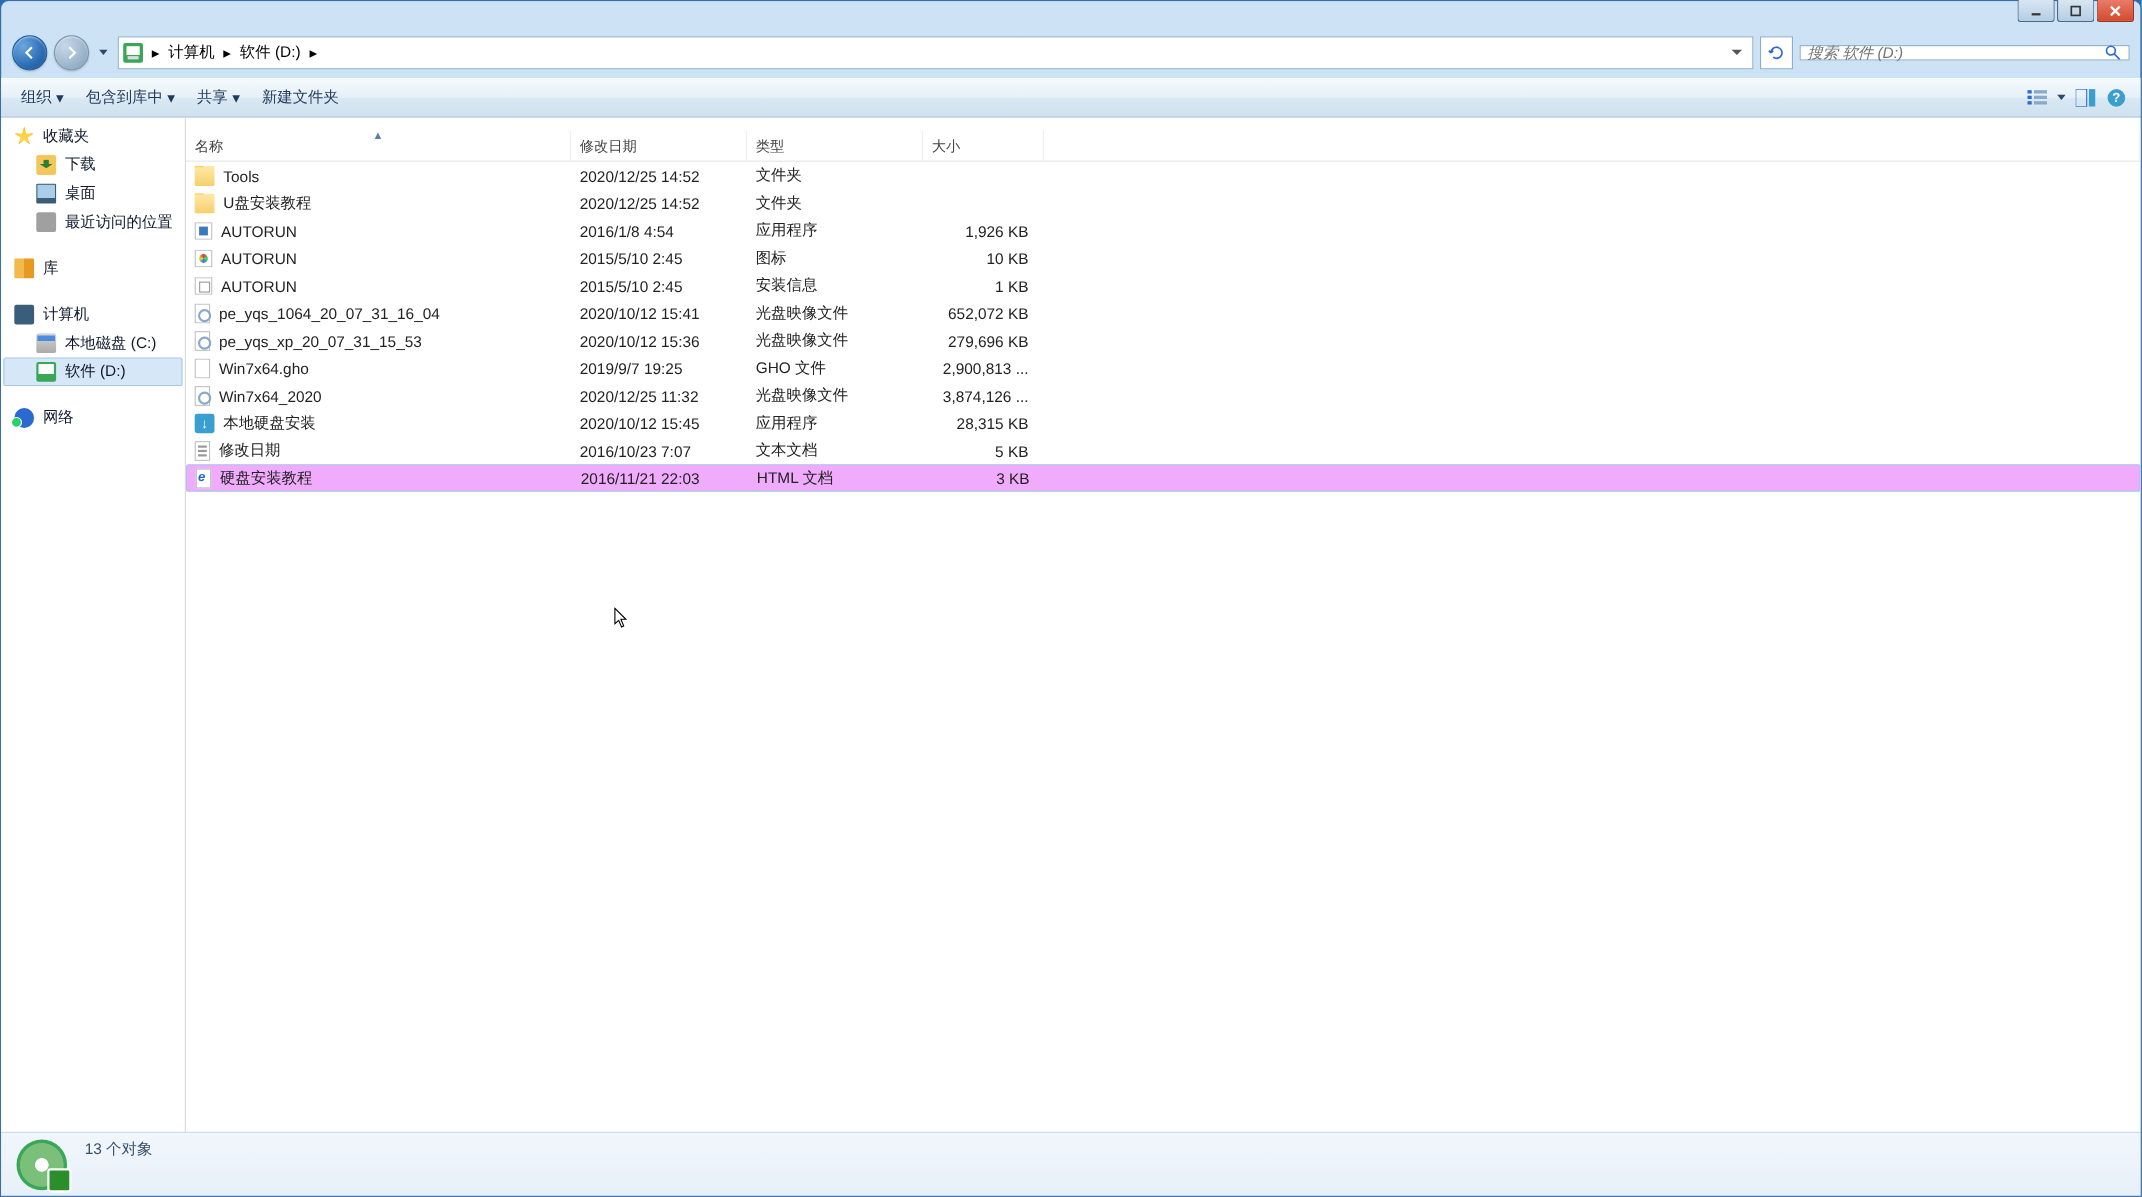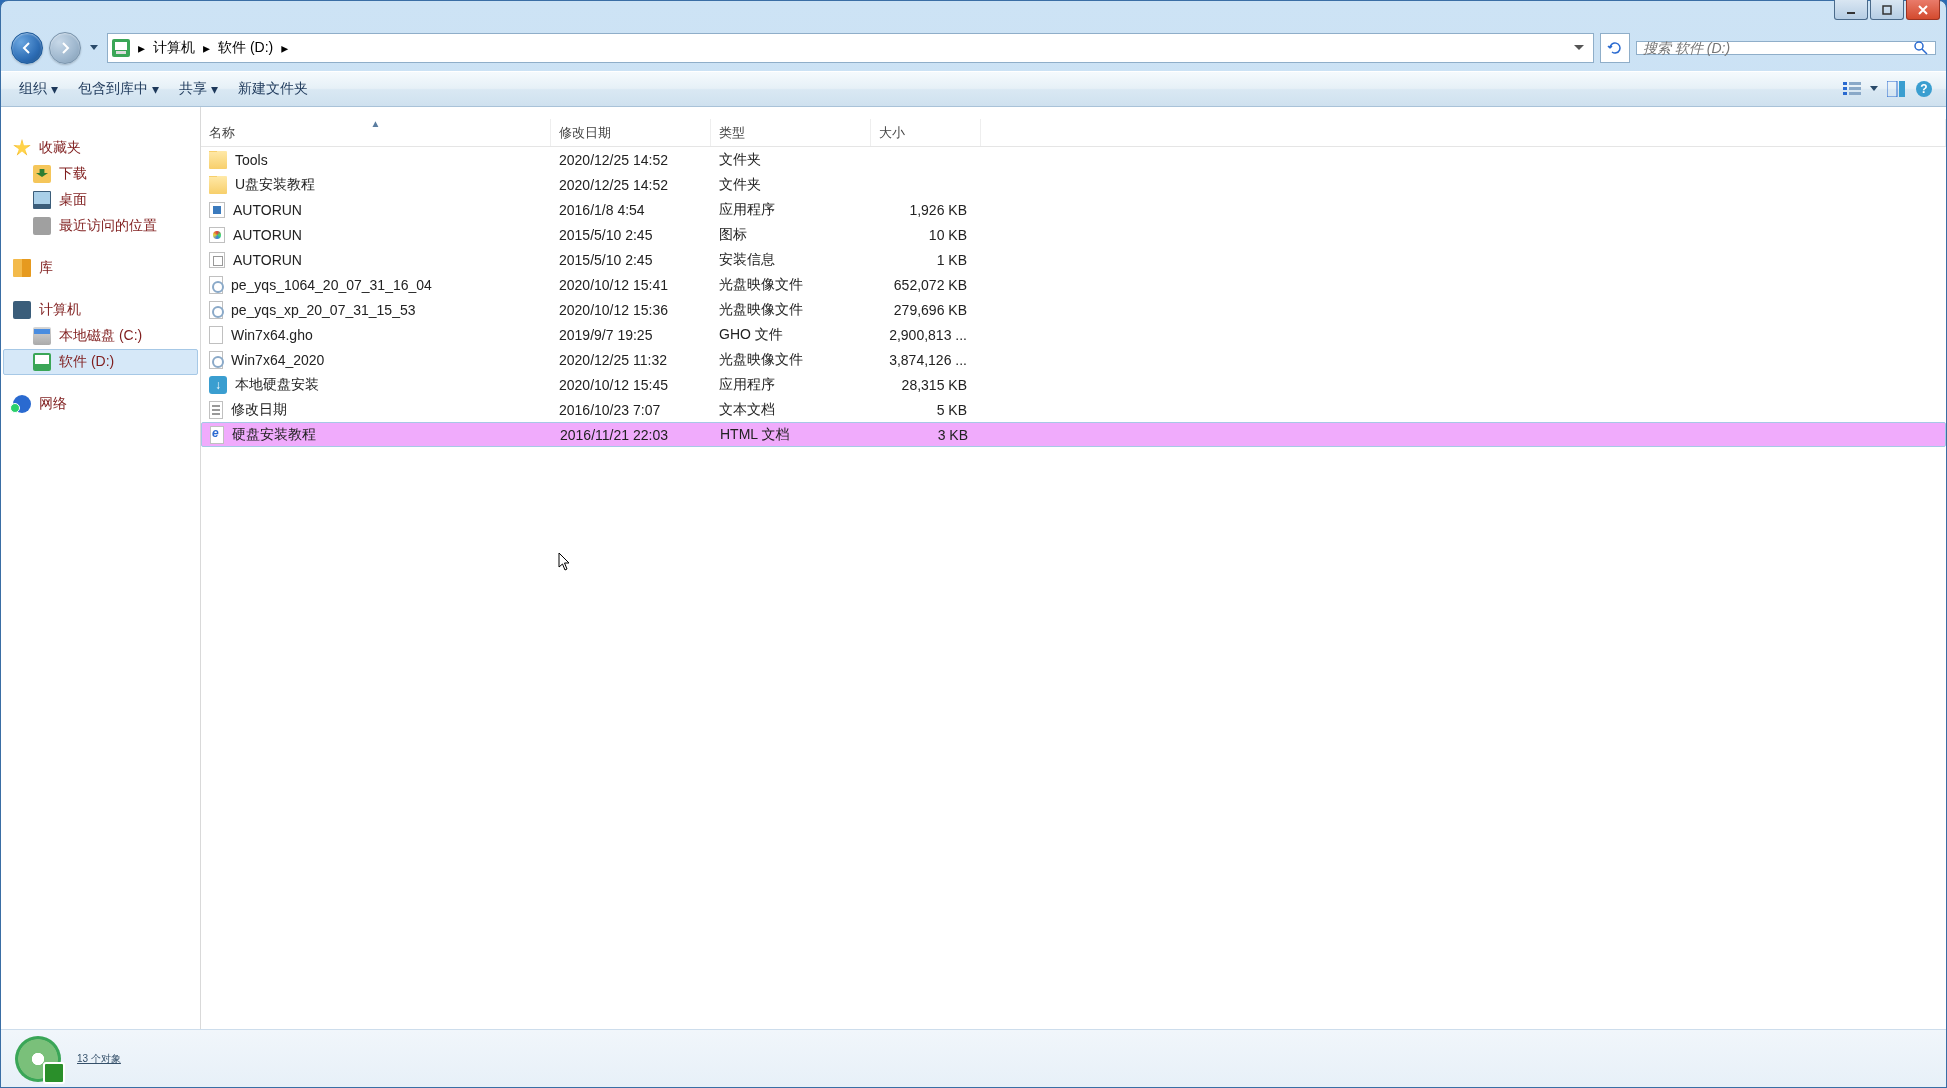--- a/index.html
+++ b/index.html
@@ -67,22 +67,22 @@
   border-top:1px solid #fff; border-bottom:1px solid #a9c2d8;
   display:flex; align-items:center; padding:0 8px; font-size:14px; color:#1e395b;
 }
 .tool-item { padding: 3px 10px; display:flex; align-items:center; gap:4px; cursor:default; }
 .tool-spacer { flex:1; }
 .icon-btn { width:28px; height:26px; display:flex; align-items:center; justify-content:center; }
 
 
 .workarea { flex:1; display:flex; background:#fff; overflow:hidden; }
 .navpane {
-  width: 200px; border-right:1px solid #d9d9d9; padding:28px 2px; overflow:auto;
-  font-size:14px; color:#7f1d1d;
+  width: 168px; border-right:1px solid #d9d9d9; padding:4px 2px; overflow:auto;
+  font-size:14px; color:#0f172a;
 }
 .nav-group { margin-bottom:16px; }
 .nav-head, .nav-item { display:flex; align-items:center; gap:8px; padding:3px 6px 3px 14px; height:26px; cursor:default; }
 .nav-head { font-weight:400; padding-left:10px; }
 .nav-item { padding-left:30px; }
 .nav-item.selected { background:#d6e8f8; border:1px solid #a6c8e6; border-radius:2px; padding-left:29px; }
 
 .nico { width:18px; height:18px; flex:none; display:inline-block; position:relative; }
 .ico-star { background: radial-gradient(circle,#ffd24a 40%,#e8a400 70%); clip-path: polygon(50% 0,61% 35%,98% 35%,68% 57%,79% 91%,50% 70%,21% 91%,32% 57%,2% 35%,39% 35%); }
 .ico-down { background:#f5c65a; border-radius:2px; }
@@ -139,22 +139,22 @@
 .f-txt { width:14px;height:18px;background:#fff;border:1px solid #c0c0c0; }
 .f-txt:after{content:"";position:absolute;left:2px;top:3px;right:2px;height:2px;background:#999;box-shadow:0 4px #999,0 8px #999;}
 .f-html { width:14px;height:18px;background:#fff;border:1px solid #c0c0c0; }
 .f-html:after{content:"e";position:absolute;left:1px;top:-1px;font-size:12px;color:#2a6ad0;font-style:italic;font-weight:bold;}
 .f-app { width:18px;height:18px;background:#3a9ed0;border-radius:3px; display:flex;align-items:center;justify-content:center;}
 .f-app:after{content:"↓";color:#fff;font-size:12px;font-weight:bold;}
 
 
 .details {
   height:58px; background:linear-gradient(#f1f6fb,#e7f0f8);
-  border-top:1px solid #cdddec; display:flex; align-items:center;
-  padding:6px 14px; gap:16px; font-size:10px; color:#35506a;text-decoration:underline;
+  border-top:1px solid #cdddec; display:flex; 
+  padding:6px 14px; gap:16px; font-size:14px; color:#35506a;
 }
 .details .big-ico { width:46px; height:46px; position:relative; }
 .big-ico .disc { position:absolute; inset:0; border-radius:50%; background:radial-gradient(circle,#fff 18%,#7ac07a 20% 60%,#3aa657 62%);}
 .big-ico .tag { position:absolute; right:-4px; bottom:-2px; width:22px;height:22px; background:#2a8f2a; border-radius:3px; border:2px solid #fff;}
 
 .cursor-arrow {
   position:absolute; width:14px; height:20px; pointer-events:none;
 }
 .chev { display:inline-block; }
 </style>

